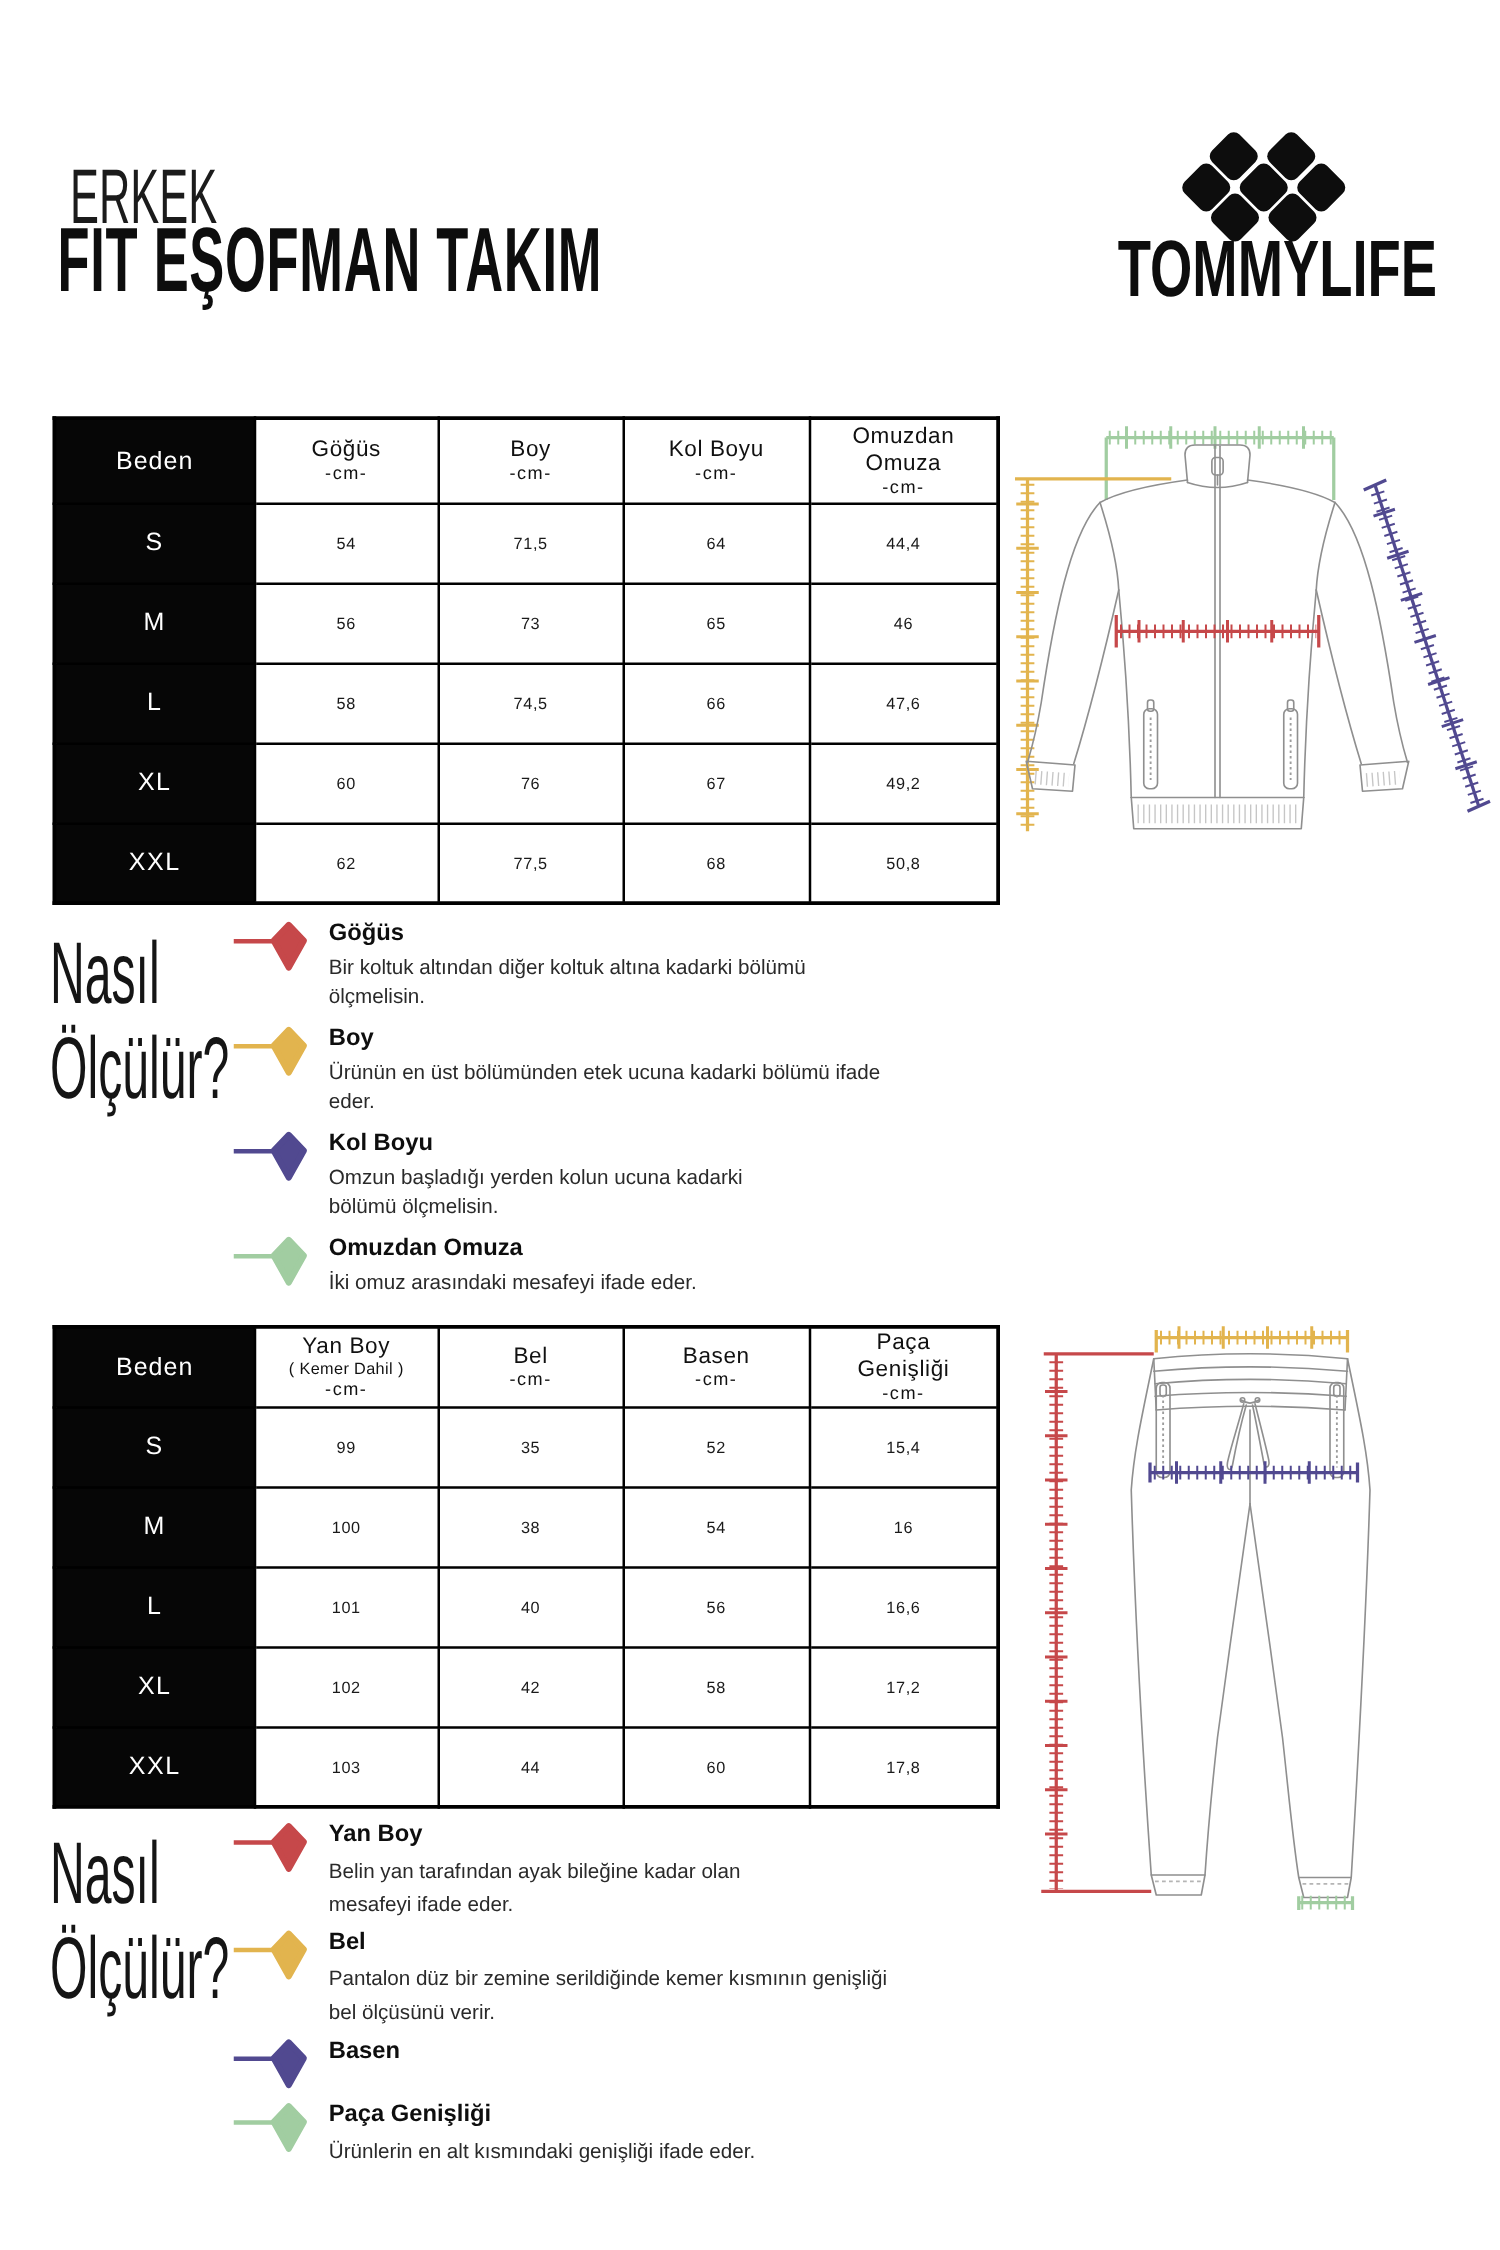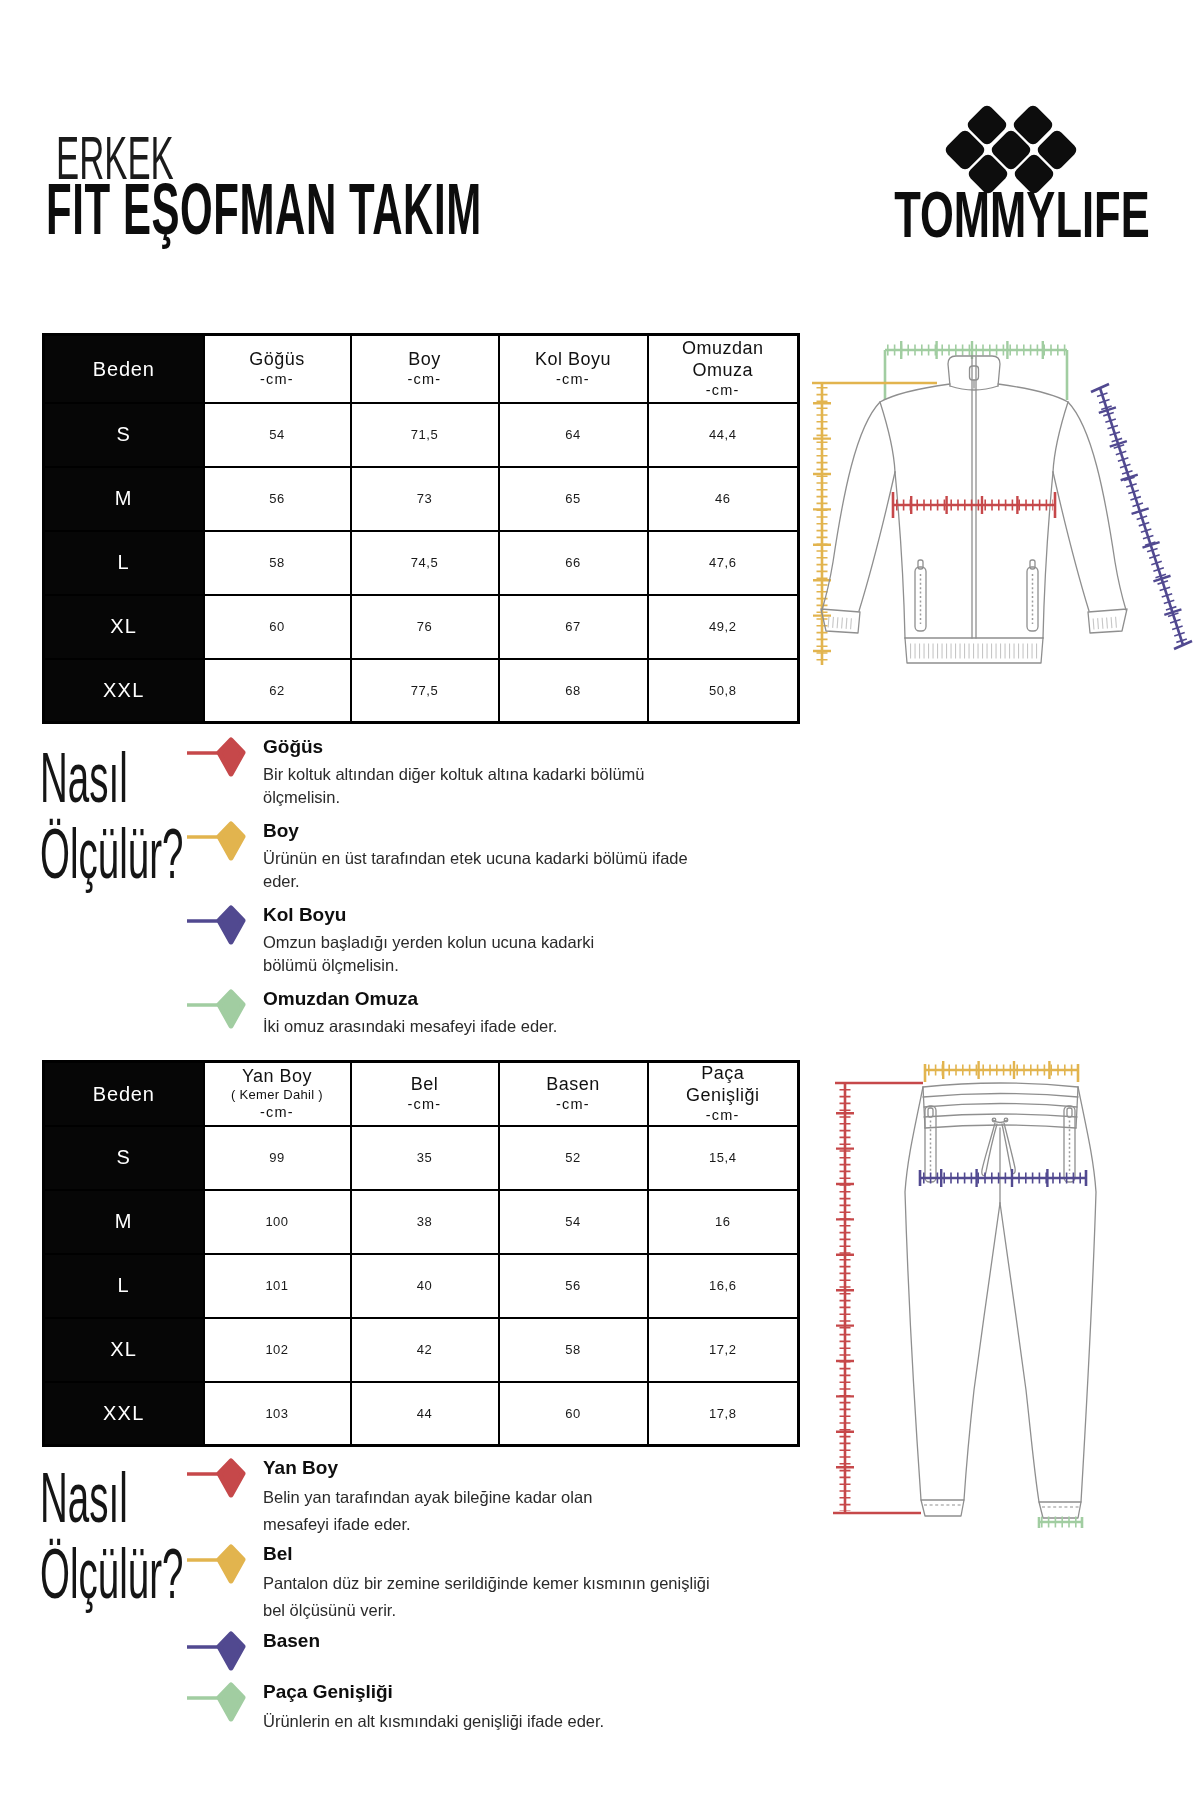--- a/index.html
+++ b/index.html
@@ -219,21 +219,21 @@
         <div class="legend-desc" style="max-width:452px">Bir koltuk altından diğer koltuk altına kadarki bölümü ölçmelisin.</div>
       </div>
     </div>
     <div class="legend-item">
       <svg class="marker" width="62" height="44" viewBox="0 0 62 44">
         <line class="my" x1="2" y1="16" x2="34" y2="16"></line>
           <path class="my" d="M46,3 L58,15.5 L46,37 L34,15.5 Z"></path>
       </svg>
       <div>
         <div class="legend-title">Boy</div>
-        <div class="legend-desc" style="max-width:452px">Ürünün en üst tarafından etek ucuna kadarki bölümü ifade eder.</div>
+        <div class="legend-desc" style="max-width:452px">Ürünün en üst bölümünden etek ucuna kadarki bölümü ifade eder.</div>
       </div>
     </div>
     <div class="legend-item">
       <svg class="marker" width="62" height="44" viewBox="0 0 62 44">
         <line class="mp" x1="2" y1="16" x2="34" y2="16"></line>
           <path class="mp" d="M46,3 L58,15.5 L46,37 L34,15.5 Z"></path>
       </svg>
       <div>
         <div class="legend-title">Kol Boyu</div>
         <div class="legend-desc" style="max-width:368px">Omzun başladığı yerden kolun ucuna kadarki bölümü ölçmelisin.</div>

